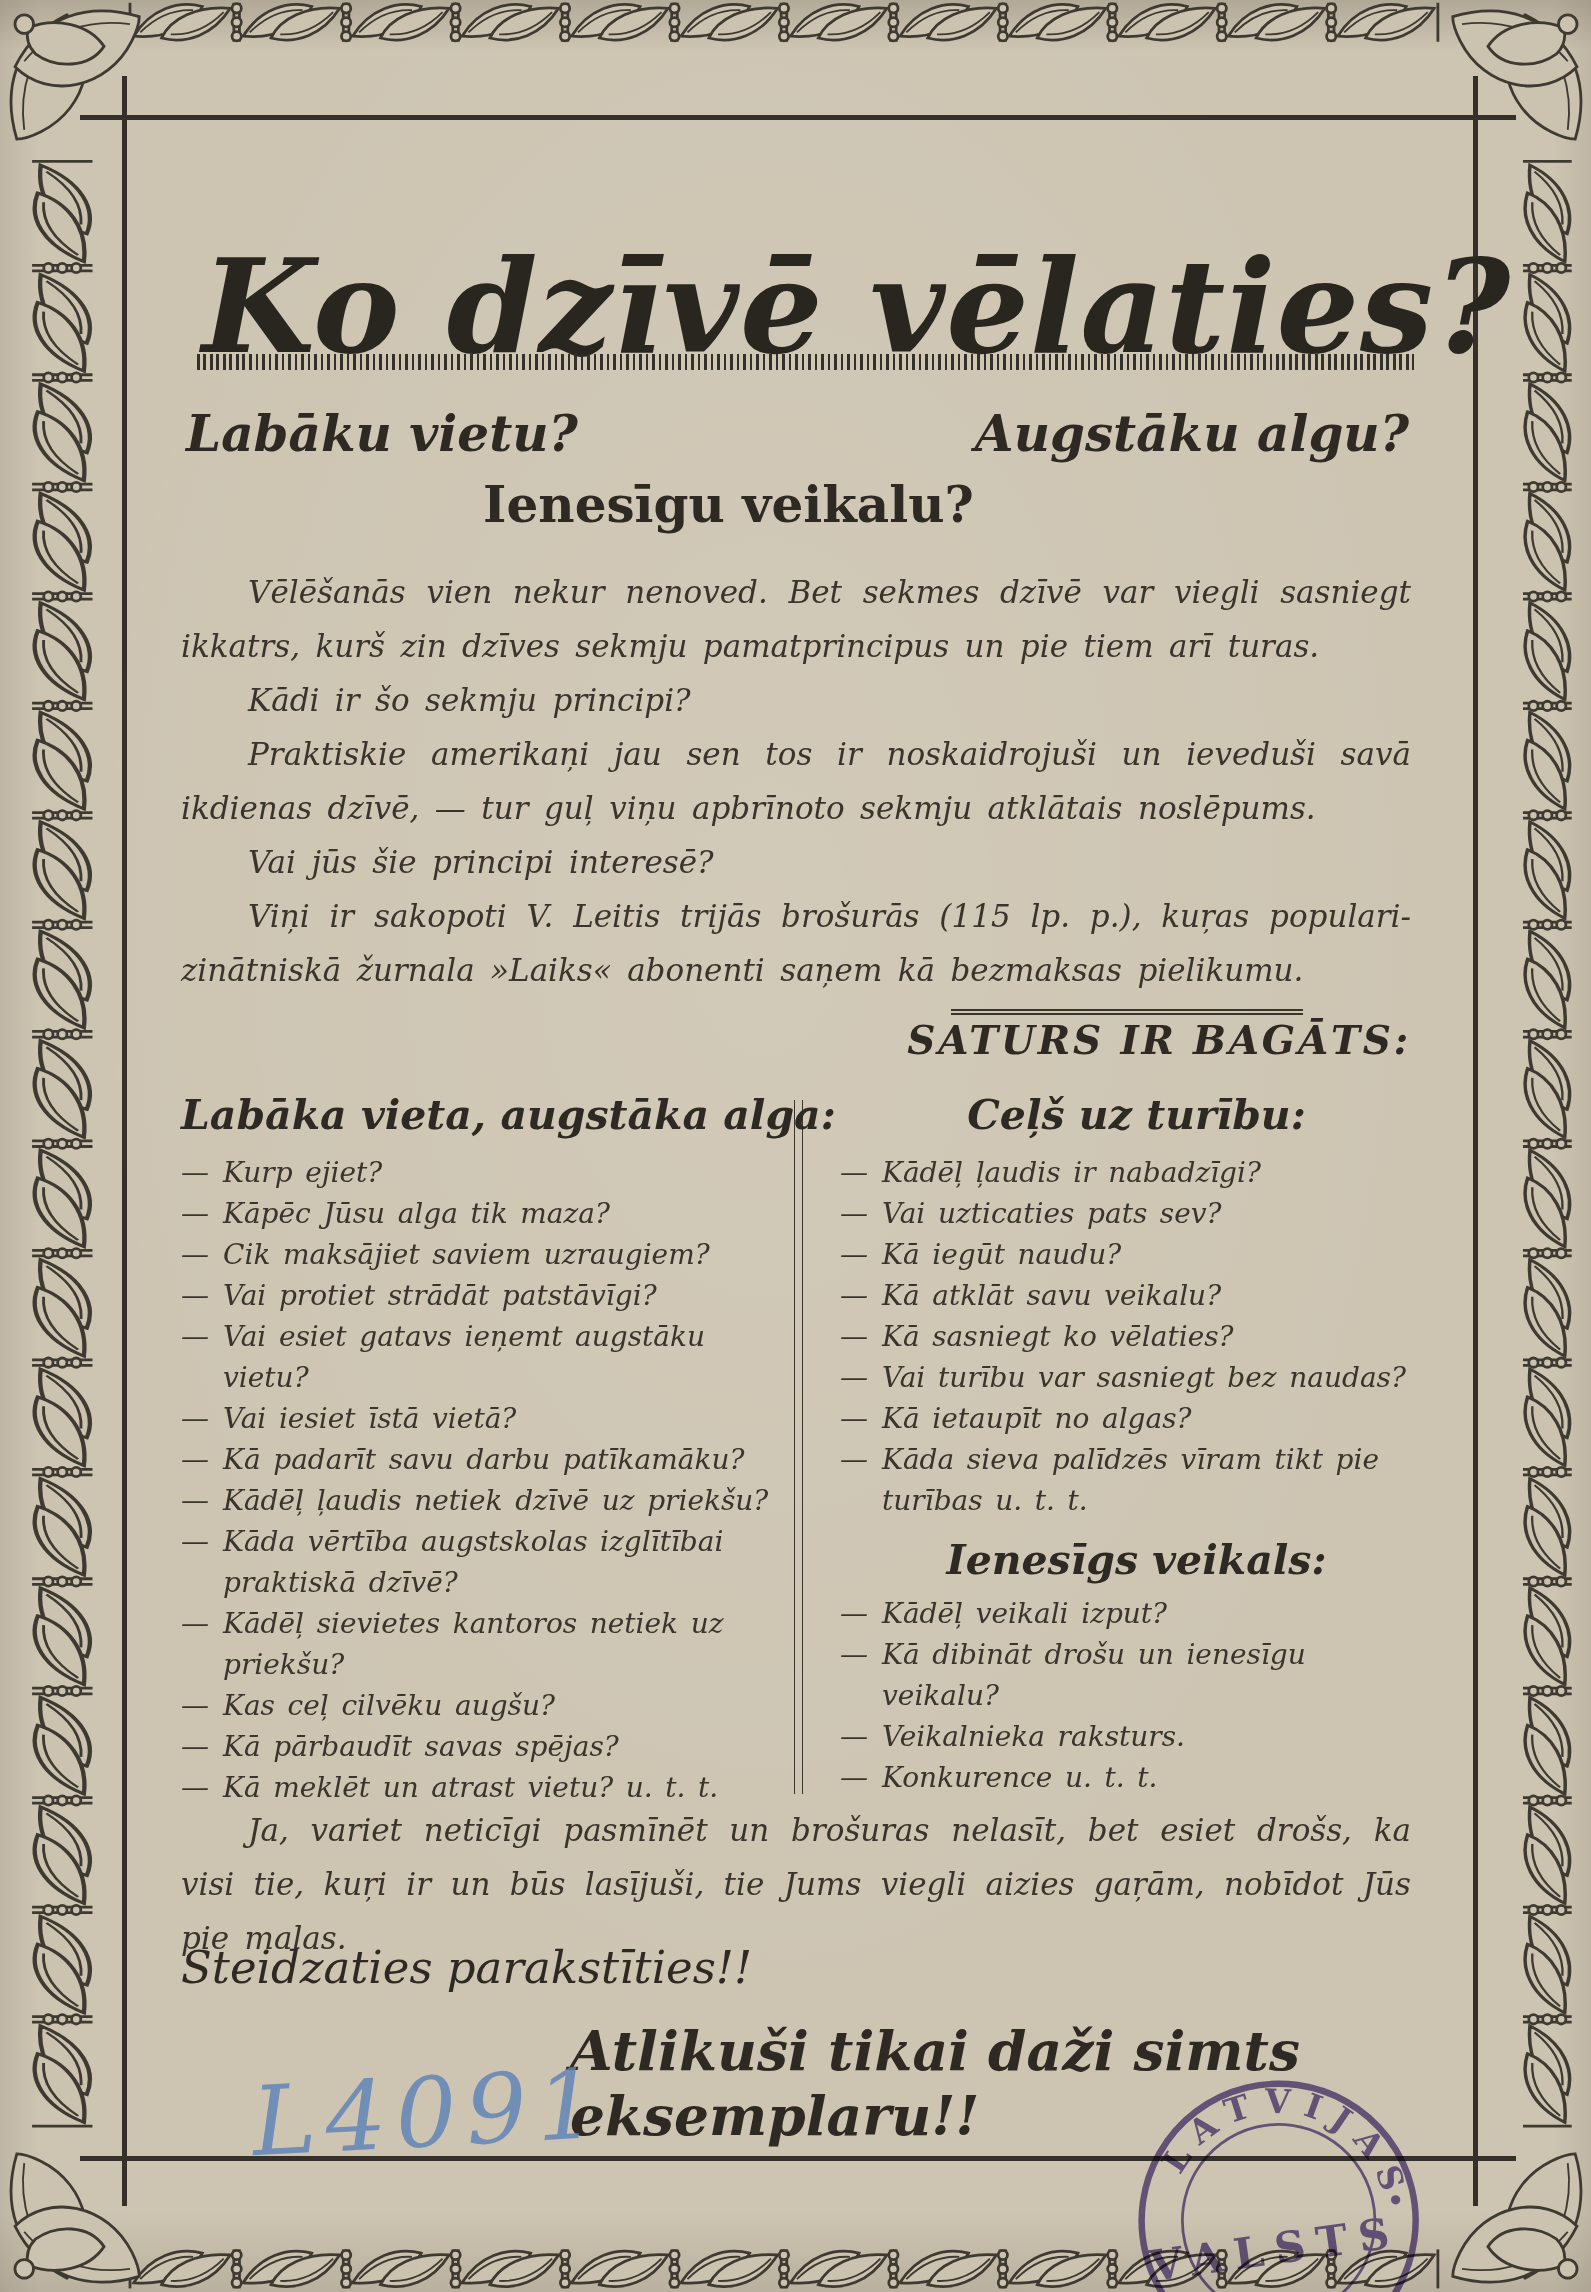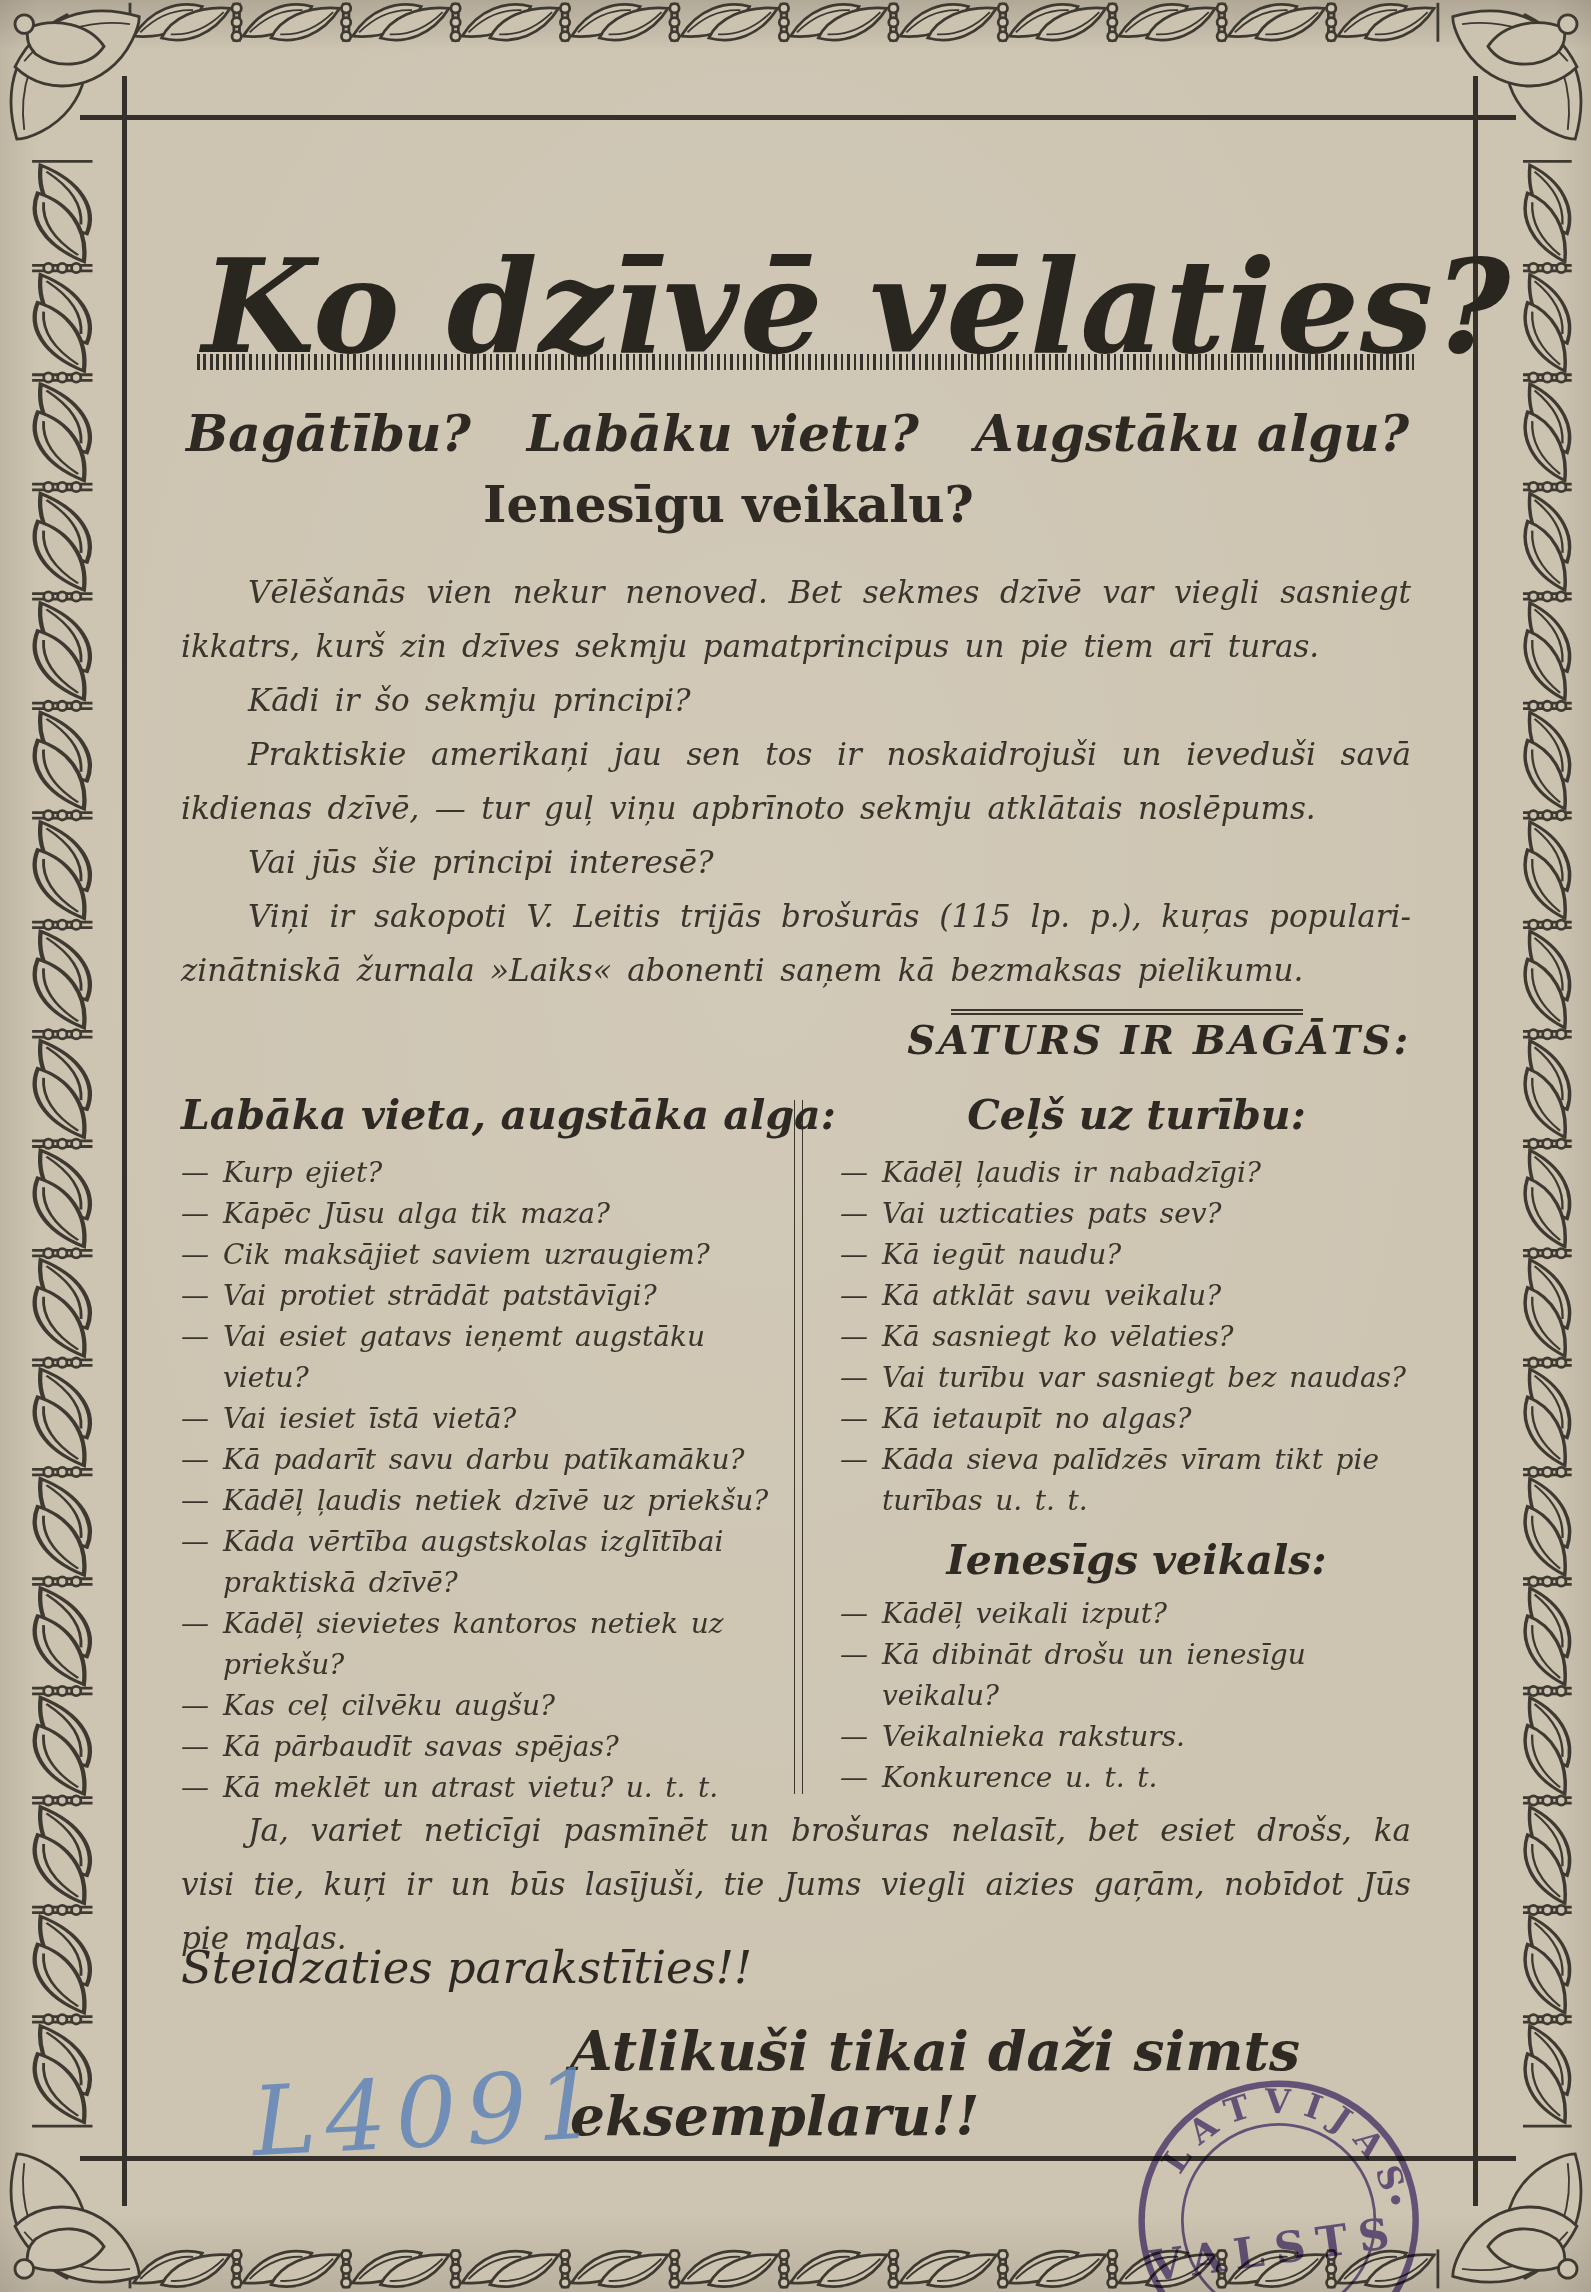--- a/index.html
+++ b/index.html
@@ -247,21 +247,20 @@
 
   <div class="rule rule-top"></div>
   <div class="rule rule-bottom"></div>
   <div class="rule rule-left"></div>
   <div class="rule rule-right"></div>
 
   <h1 class="abs page-title">Ko dzīvē vēlaties?</h1>
   <div class="abs stripes"></div>
 
   <div class="abs subtitle-row">
-    <span>Bagātību?</span>
     <span>Labāku vietu?</span>
     <span>Augstāku algu?</span>
   </div>
   <div class="abs subtitle-row2">Ienesīgu veikalu?</div>
 
   <div class="abs intro">
     <p>Vēlēšanās vien nekur nenoved. Bet sekmes dzīvē var viegli sasniegt ikkatrs, kurš zin dzīves sekmju pamatprincipus un pie tiem arī turas.</p>
     <p>Kādi ir šo sekmju principi?</p>
     <p>Praktiskie amerikaņi jau sen tos ir noskaidrojuši un ieveduši savā ikdienas dzīvē, — tur guļ viņu apbrīnoto sekmju atklātais noslēpums.</p>
     <p>Vai jūs šie principi interesē?</p>

